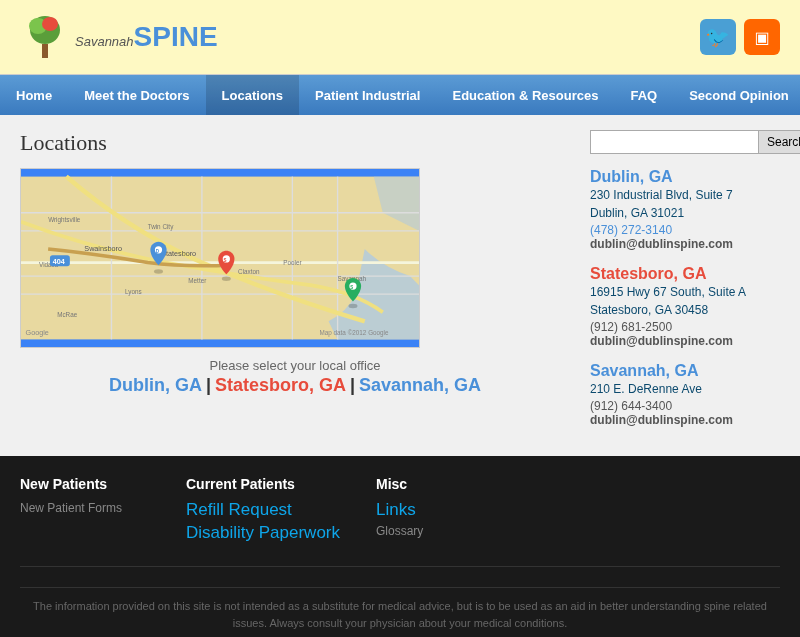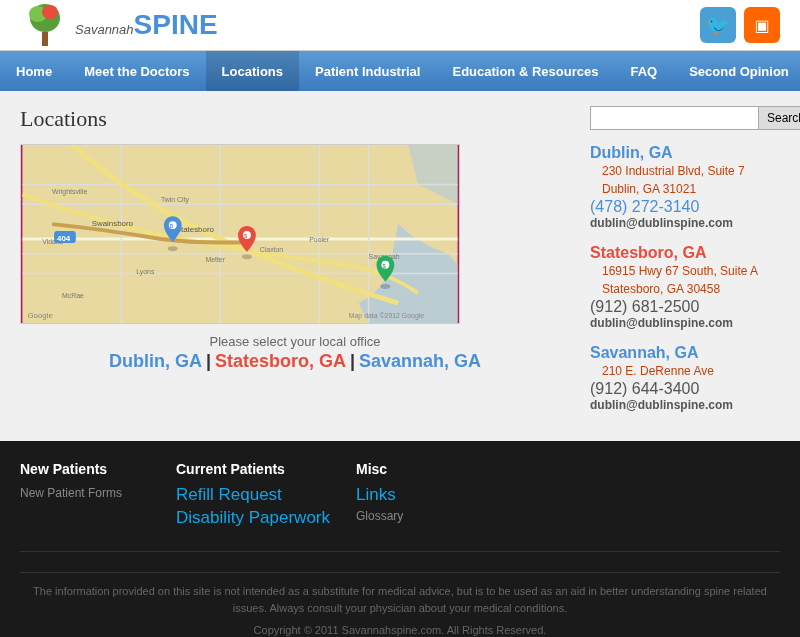--- a/index.html
+++ b/index.html
@@ -1,21 +1,21 @@
 <!DOCTYPE html>
 <html><head>
   <meta charset="utf-8">
   <style>
     * { margin: 0; padding: 0; box-sizing: border-box; }
     body { font-family: Arial, sans-serif; font-size: 13px; background: #e8e8e8; }
 
     
     #header {
-      background: #ffffff;
-      padding: 0 20px;
+      background: #fef9c3;
+      padding: 12px 20px;
       display: flex;
       align-items: center;
       justify-content: space-between;
       border-bottom: 1px solid #ccc;
     }
     #logo {
       display: flex;
       align-items: center;
     }
     .logo-tree {
@@ -78,24 +78,24 @@
     .page-title {
       font-size: 22px;
       color: #333;
       font-weight: normal;
       margin-bottom: 12px;
       font-family: Georgia, serif;
     }
 
     
     .map-container {
-      width: 440px;
+      width: 400px;
       height: 180px;
       border: 1px solid #ccc;
-      background: #be185d;
+      background: #3b82f6;
       position: relative;
       overflow: hidden;
       margin-bottom: 10px;
     }
     
     .map-svg {
       position: absolute;
       top: 0; left: 0;
       width: 100%; height: 100%;
     }
@@ -151,46 +151,45 @@
     .loc-card {
       margin-bottom: 14px;
     }
     .loc-card-title {
       font-size: 16px;
       font-weight: bold;
       color: #4a90d9;
       cursor: pointer;
     }
     .loc-card-addr {
-      color: #c2410c;
+      color: #0c4a6e;
       font-size: 12px;
       line-height: 1.5;
-      margin-left: 12px;
     }
     .loc-card-phone {
       color: #4a90d9;
-      font-size: 16px;
+      font-size: 12px;
       text-decoration: none;
       cursor: pointer;
     }
     .loc-card-email {
       color: #555;
       font-size: 12px;
       font-weight: bold;
     }
 
     
     #footer {
       background: #1a1a1a;
       color: #888;
       padding: 20px;
     }
     .footer-cols {
       display: flex;
-      gap: 26px;
+      gap: 36px;
       margin-bottom: 20px;
       border-bottom: 1px solid #333;
       padding-bottom: 20px;
     }
     .footer-col {
       min-width: 130px;
     }
     .footer-col-title {
       color: #fff;
       font-size: 14px;

